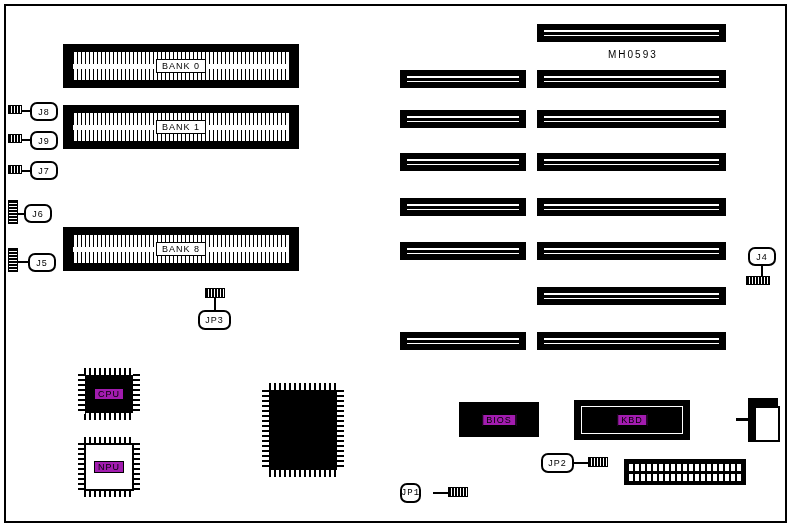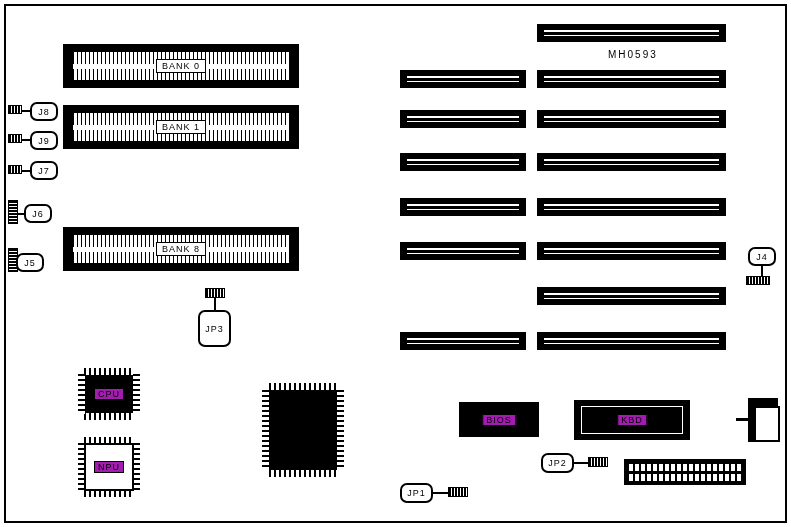--- a/index.html
+++ b/index.html
@@ -189,29 +189,29 @@
   <div class="pinblk striped" style="left:8px;top:165px;width:14px;height:9px;"></div>
   <div class="lead" style="left:22px;top:170px;width:10px;"></div>
   <div class="jtag" style="left:30px;top:161px;width:28px;height:19px;">J7</div>
 
   <div class="pinblk striped-v" style="left:8px;top:200px;width:10px;height:24px;"></div>
   <div class="lead" style="left:18px;top:213px;width:8px;"></div>
   <div class="jtag" style="left:24px;top:204px;width:28px;height:19px;">J6</div>
 
   <div class="pinblk striped-v" style="left:8px;top:248px;width:10px;height:24px;"></div>
   <div class="lead" style="left:18px;top:261px;width:12px;"></div>
-  <div class="jtag" style="left:16px;top:253px;width:28px;height:19px;">J5</div>
+  <div class="jtag" style="left:28px;top:253px;width:28px;height:19px;">J5</div>
 
   <div class="jtag" style="left:748px;top:247px;width:28px;height:19px;">J4</div>
   <div class="leadv" style="left:761px;top:266px;height:10px;"></div>
   <div class="pinblk striped" style="left:746px;top:276px;width:24px;height:9px;"></div>
 
   <div class="pinblk striped" style="left:205px;top:288px;width:20px;height:10px;"></div>
   <div class="leadv" style="left:214px;top:298px;height:12px;"></div>
-  <div class="jtag" style="left:198px;top:310px;width:33px;height:37px;">JP3</div>
+  <div class="jtag" style="left:198px;top:310px;width:33px;height:20px;">JP3</div>
 
   <div class="chip" style="left:78px;top:368px;width:62px;height:52px;background:transparent;">
     <div class="pins-h" style="left:6px;top:0;width:50px;height:7px;"></div>
     <div class="pins-h" style="left:6px;bottom:0;width:50px;height:7px;"></div>
     <div class="pins-v" style="left:0;top:6px;width:7px;height:40px;"></div>
     <div class="pins-v" style="right:0;top:6px;width:7px;height:40px;"></div>
     <div class="face" style="left:7px;top:7px;right:7px;bottom:7px;background:#000;border-color:#000;"></div>
     <div class="txt">CPU</div>
   </div>
 
@@ -238,21 +238,21 @@
 
   <div class="chip" style="left:574px;top:400px;width:116px;height:40px;background:#000;border:2px solid #000;">
     <div class="face" style="left:5px;top:4px;right:5px;bottom:4px;background:#000;border:1px solid #fff;"></div>
     <div class="txt">KBD</div>
   </div>
 
   <div class="jtag" style="left:541px;top:453px;width:33px;height:20px;">JP2</div>
   <div class="lead" style="left:574px;top:462px;width:14px;"></div>
   <div class="pinblk striped" style="left:588px;top:457px;width:20px;height:10px;"></div>
 
-  <div class="jtag" style="left:400px;top:483px;width:33px;height:20px;">JP1</div>
+  <div class="jtag" style="left:400px;top:483px;width:21px;height:20px;font-family:Liberation Mono, monospace;">JP1</div>
   <div class="lead" style="left:433px;top:492px;width:15px;"></div>
   <div class="pinblk striped" style="left:448px;top:487px;width:20px;height:10px;"></div>
 
   <div class="din" style="left:748px;top:398px;width:30px;height:44px;background:#000;">
     <div class="k" style="left:4px;top:6px;width:22px;height:32px;background:#fff;border:2px solid #000;"></div>
   </div>
   <div class="lead" style="left:736px;top:418px;width:14px;height:3px;"></div>
 
   <div class="hdr" style="left:624px;top:459px;width:122px;height:26px;">
     <div class="row" style="top:3px;"></div>

